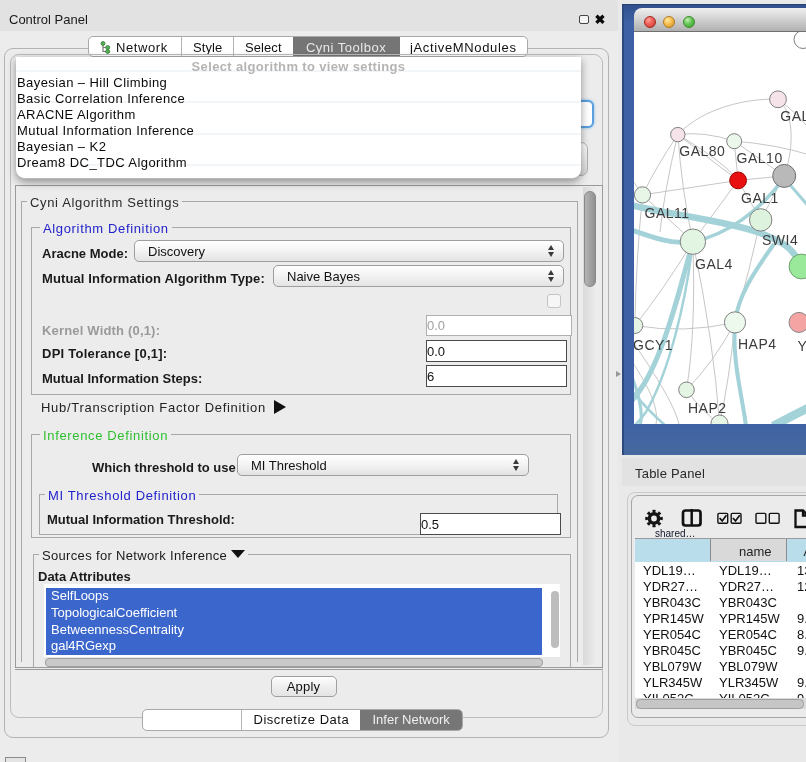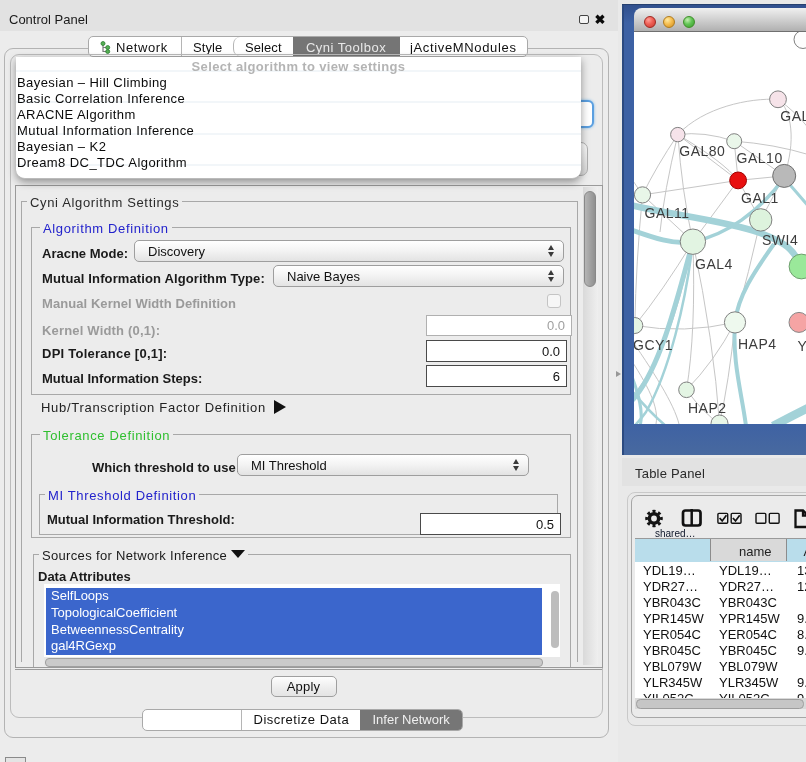--- a/index.html
+++ b/index.html
@@ -11,21 +11,21 @@
 .gray{color:#9a9a9a;}
 .combo{position:absolute;border:1px solid #9e9e9e;border-radius:5px;
   background:linear-gradient(180deg,#ffffff 0%,#f4f4f4 45%,#e3e3e3 100%);
   font-size:13px;color:#111;}
 .combo .ct{position:absolute;left:13px;top:3px;white-space:nowrap;}
 .stepper{position:absolute;right:7px;top:3px;width:9px;height:14px;}
 .stepper:before{content:"";position:absolute;left:1px;top:1px;border-left:3.5px solid transparent;
   border-right:3.5px solid transparent;border-bottom:5px solid #3a3a3a;}
 .stepper:after{content:"";position:absolute;left:1px;bottom:1px;border-left:3.5px solid transparent;
   border-right:3.5px solid transparent;border-top:5px solid #3a3a3a;}
-.field{position:absolute;background:#fff;font-size:13px;text-align:right;white-space:nowrap;box-sizing:border-box;}
+.field{position:absolute;background:#fff;font-size:13px;white-space:nowrap;box-sizing:border-box;}
 .gbox{position:absolute;border:1px solid #a8a8a8;}
 .gtitle{position:absolute;top:-7px;font-size:13px;background:#ececec;padding:0 3px;white-space:nowrap;letter-spacing:0.65px;}
 </style>
 </head>
 <body>
 <div id="root">
 <div class="abs" style="left:0;top:0;width:2px;height:7px;background:#6a6a6a;"></div>
 
 <div class="abs" style="left:0;top:0;width:618px;height:31px;background:#e2e2e2;"></div>
 <div class="abs" style="left:9px;top:12px;font-size:13px;color:#1a1a1a;">Control Panel</div>
@@ -35,21 +35,21 @@
 <div class="abs" style="left:4px;top:48px;width:603px;height:688px;border:1px solid #b3b3b3;border-radius:9px;background:#ececec;"></div>
 
 <div id="tabbar" class="abs" style="left:88px;top:36px;height:21px;border:1px solid #a9a9a9;border-radius:5px;background:#fff;display:flex;overflow:hidden;font-size:13px;box-sizing:border-box;width:440px;">
   <div style="width:92.6px;box-sizing:border-box;padding:3px 0 0 10px;white-space:nowrap;letter-spacing:0.6px;"><svg width="13" height="13" viewBox="0 0 13 13" style="vertical-align:-2px;margin-right:4px;">
           <path d="M 4,2.5 V 11 M 4,6.5 H 8 M 4,10.5 H 8" stroke="#7a7a7a" fill="none" stroke-width="1.2"></path>
           <circle cx="4" cy="2.5" r="2" fill="#55b055" stroke="#2e7d32" stroke-width="0.8"></circle>
           <circle cx="8.7" cy="6.5" r="2" fill="#55b055" stroke="#2e7d32" stroke-width="0.8"></circle>
           <circle cx="8.7" cy="10.5" r="2" fill="#55b055" stroke="#2e7d32" stroke-width="0.8"></circle>
         </svg>Network</div>
   <div style="width:52.1px;box-sizing:border-box;border-left:1px solid #b5b5b5;padding:3px 0 0;text-align:center;white-space:nowrap;letter-spacing:0.1px;">Style</div>
-  <div style="width:59.8px;box-sizing:border-box;border-left:1px solid #b5b5b5;padding:3px 0 13px;text-align:center;white-space:nowrap;letter-spacing:0.1px;border-radius:7px;">Select</div>
+  <div style="width:59.8px;box-sizing:border-box;border-left:1px solid #b5b5b5;padding:3px 0 13px;text-align:center;white-space:nowrap;letter-spacing:0.1px;">Select</div>
   <div style="width:107.5px;box-sizing:border-box;background:#757575;color:#e8e8e8;padding:3px 0 0;text-align:center;white-space:nowrap;letter-spacing:0.5px;">Cyni Toolbox</div>
   <div style="width:128px;box-sizing:border-box;padding:3px 0 0;text-align:center;white-space:nowrap;letter-spacing:0.65px;">jActiveMNodules</div>
 </div>
 
 <div class="abs" style="left:420px;top:100px;width:170px;height:24px;border:2.5px solid #5b9fe0;border-radius:6px;background:#fff;box-shadow:0 0 3px #7ab8e8;"></div>
 <div class="abs" style="left:420px;top:142px;width:166px;height:32px;border:1px solid #b0b0b0;border-radius:7px;background:linear-gradient(180deg,#fdfdfd,#d8d8d8);"></div>
 
 <div class="abs" style="left:10px;top:54px;width:591px;height:662px;border:1px solid #bcbcbc;border-radius:9px;"></div>
 
 <div class="abs" style="left:15px;top:185px;width:586px;height:481px;border:1px solid #9a9a9a;background:#ececec;"></div>
@@ -67,34 +67,33 @@
 <div class="lbl" style="left:42px;top:246px;">Aracne Mode:</div>
 <div class="combo" style="left:134px;top:240px;width:428px;height:20px;">
       <span class="ct">Discovery</span>
       <span class="stepper"></span>
     </div>
 <div class="lbl" style="left:42px;top:271px;letter-spacing:0.12px;">Mutual Information Algorithm Type:</div>
 <div class="combo" style="left:273px;top:265px;width:289px;height:20px;">
       <span class="ct">Naive Bayes</span>
       <span class="stepper"></span>
     </div>
-<div class="lbl gray" style="left:42px;top:296px;letter-spacing:0.07px;">Manual Kernel Width Definition</div>
 <div class="abs" style="left:547px;top:294px;width:12px;height:12px;border:1.5px solid #c4c4c4;border-radius:3px;background:#f6f6f6;"></div>
 <div class="lbl gray" style="left:42px;top:323px;letter-spacing:0.18px;">Kernel Width (0,1):</div>
 <div class="field" style="left:426px;top:315px;width:146px;height:21px;border:1px solid #b0b0b0;color:#a0a0a0;padding:2px 6px 0 0;">0.0</div>
 <div class="lbl" style="left:42px;top:346px;letter-spacing:0.25px;">DPI Tolerance [0,1]:</div>
 <div class="field" style="left:426px;top:340px;width:141px;height:22px;border:1px solid #4a4a4a;padding:3px 6px 0 0;">0.0</div>
 <div class="lbl" style="left:42px;top:371px;">Mutual Information Steps:</div>
 <div class="field" style="left:426px;top:365px;width:141px;height:22px;border:1px solid #4a4a4a;padding:3px 6px 0 0;">6</div>
 
 <div class="abs" style="left:41px;top:399.5px;font-size:13px;letter-spacing:0.7px;color:#222;white-space:nowrap;">Hub/Transcription Factor Definition</div>
 <div class="abs" style="left:274px;top:400px;width:0;height:0;border-top:7px solid transparent;border-bottom:7px solid transparent;border-left:12.5px solid #111;"></div>
 
 <div class="gbox" style="left:31px;top:434px;width:538px;height:102px;">
-  <div class="gtitle" style="left:8px;color:#2fbf2f;">Tolerance Definition</div>
+  <div class="gtitle" style="left:8px;color:#2fbf2f;">Inference Definition</div>
 </div>
 <div class="lbl" style="left:92px;top:460px;">Which threshold to use:</div>
 <div class="combo" style="left:237px;top:454px;width:290px;height:20px;">
       <span class="ct">MI Threshold</span>
       <span class="stepper"></span>
     </div>
 <div class="gbox" style="left:39px;top:494px;width:517px;height:39px;">
   <div class="gtitle" style="left:5px;color:#2222cc;">MI Threshold Definition</div>
 </div>
 <div class="lbl" style="left:47px;top:512px;">Mutual Information Threshold:</div>

